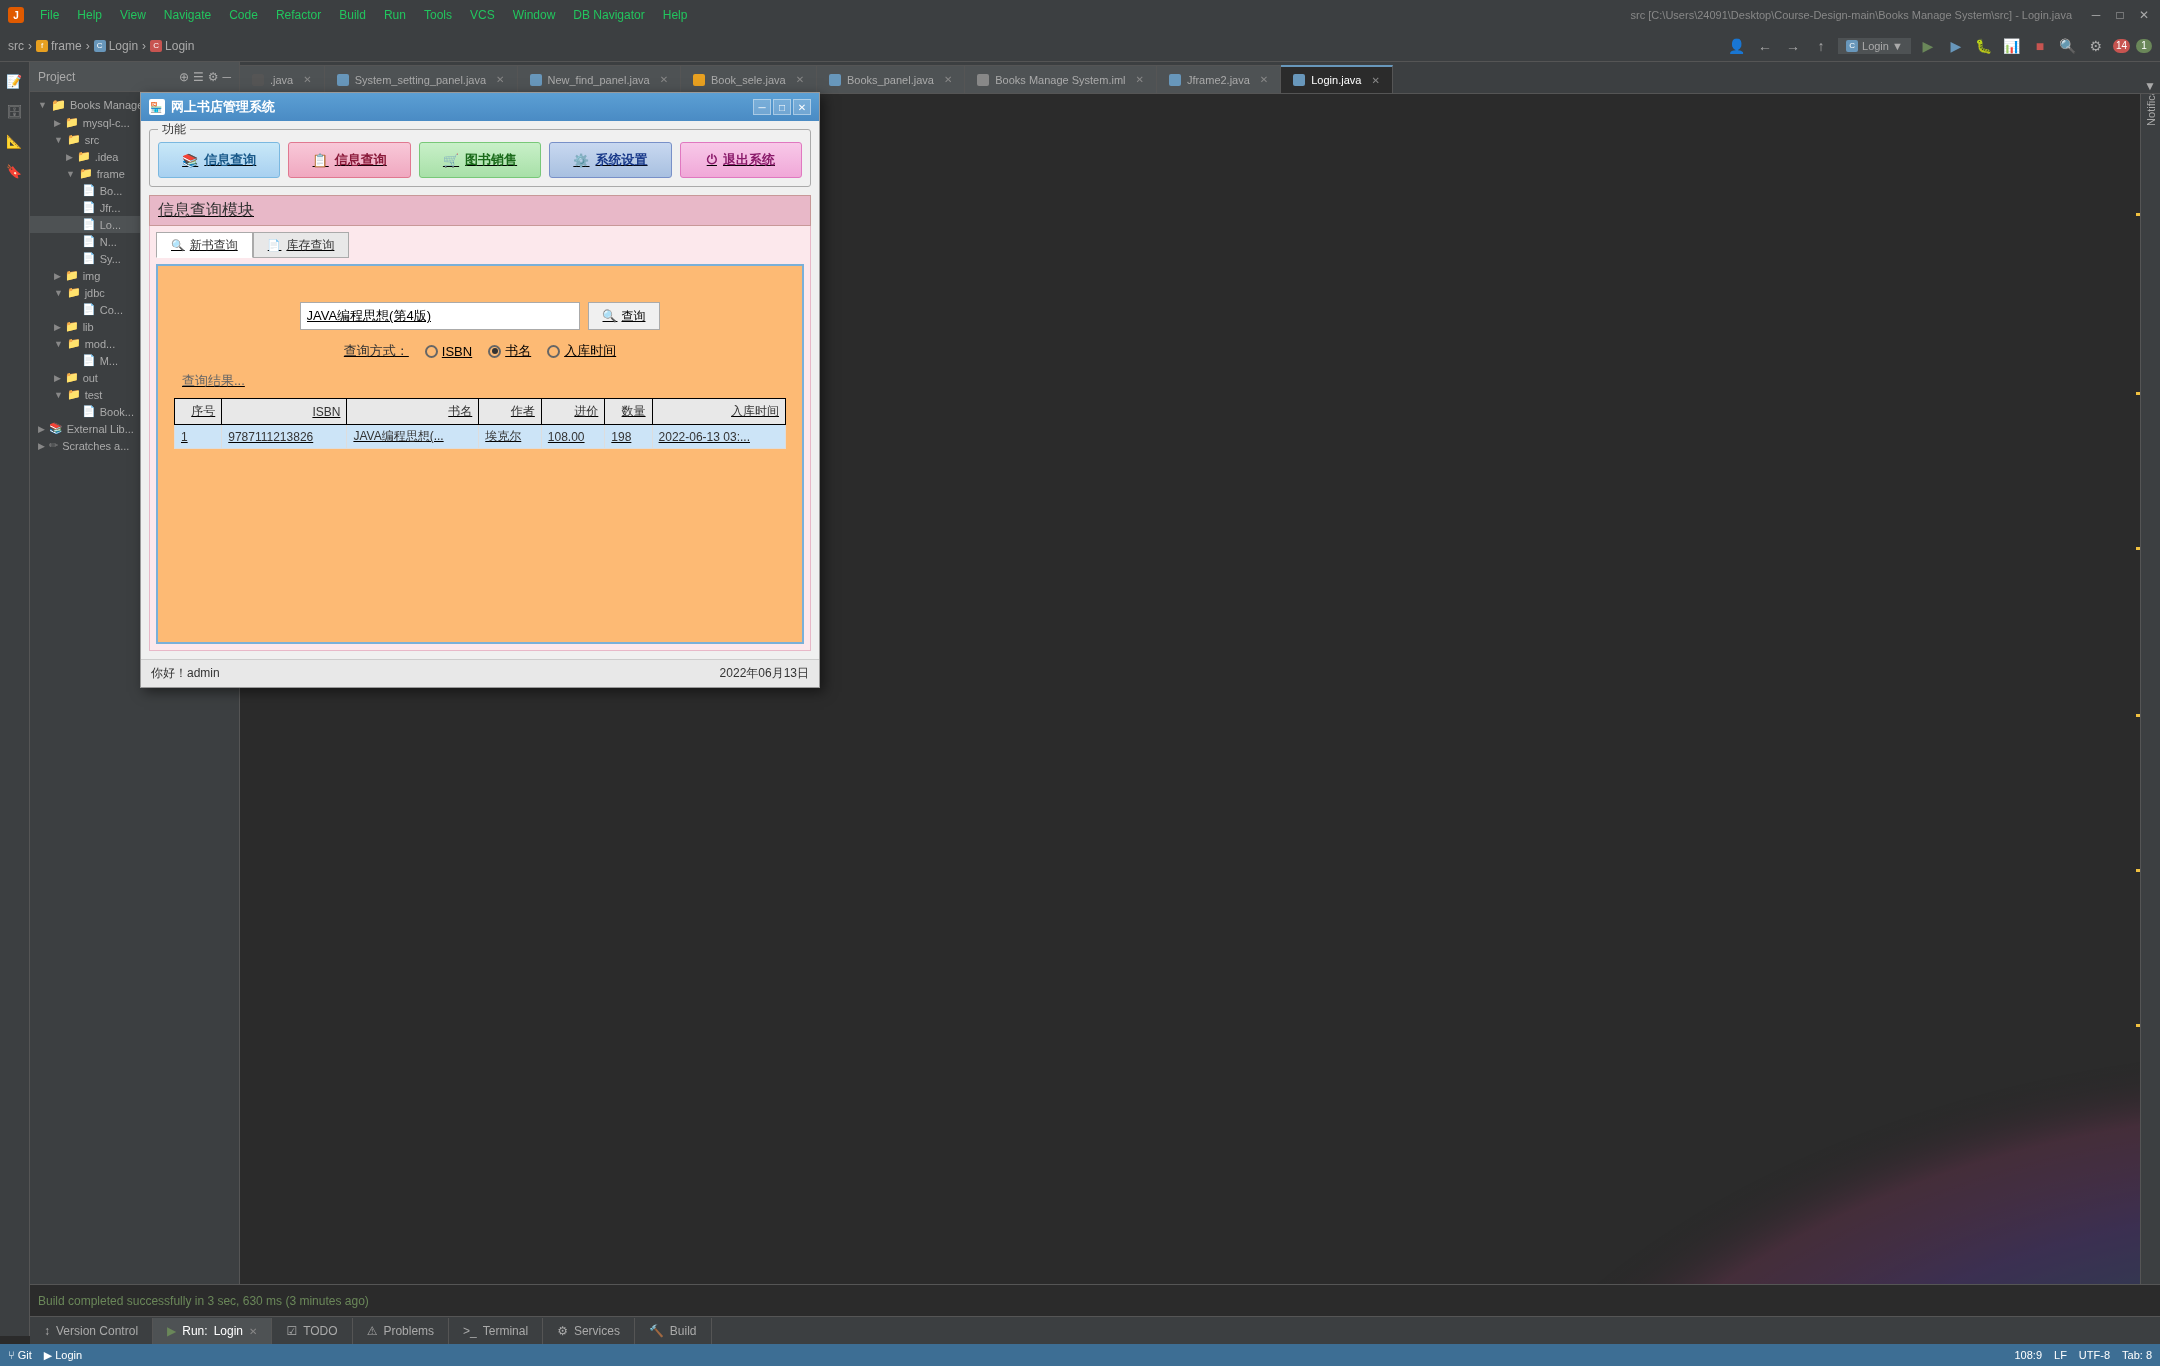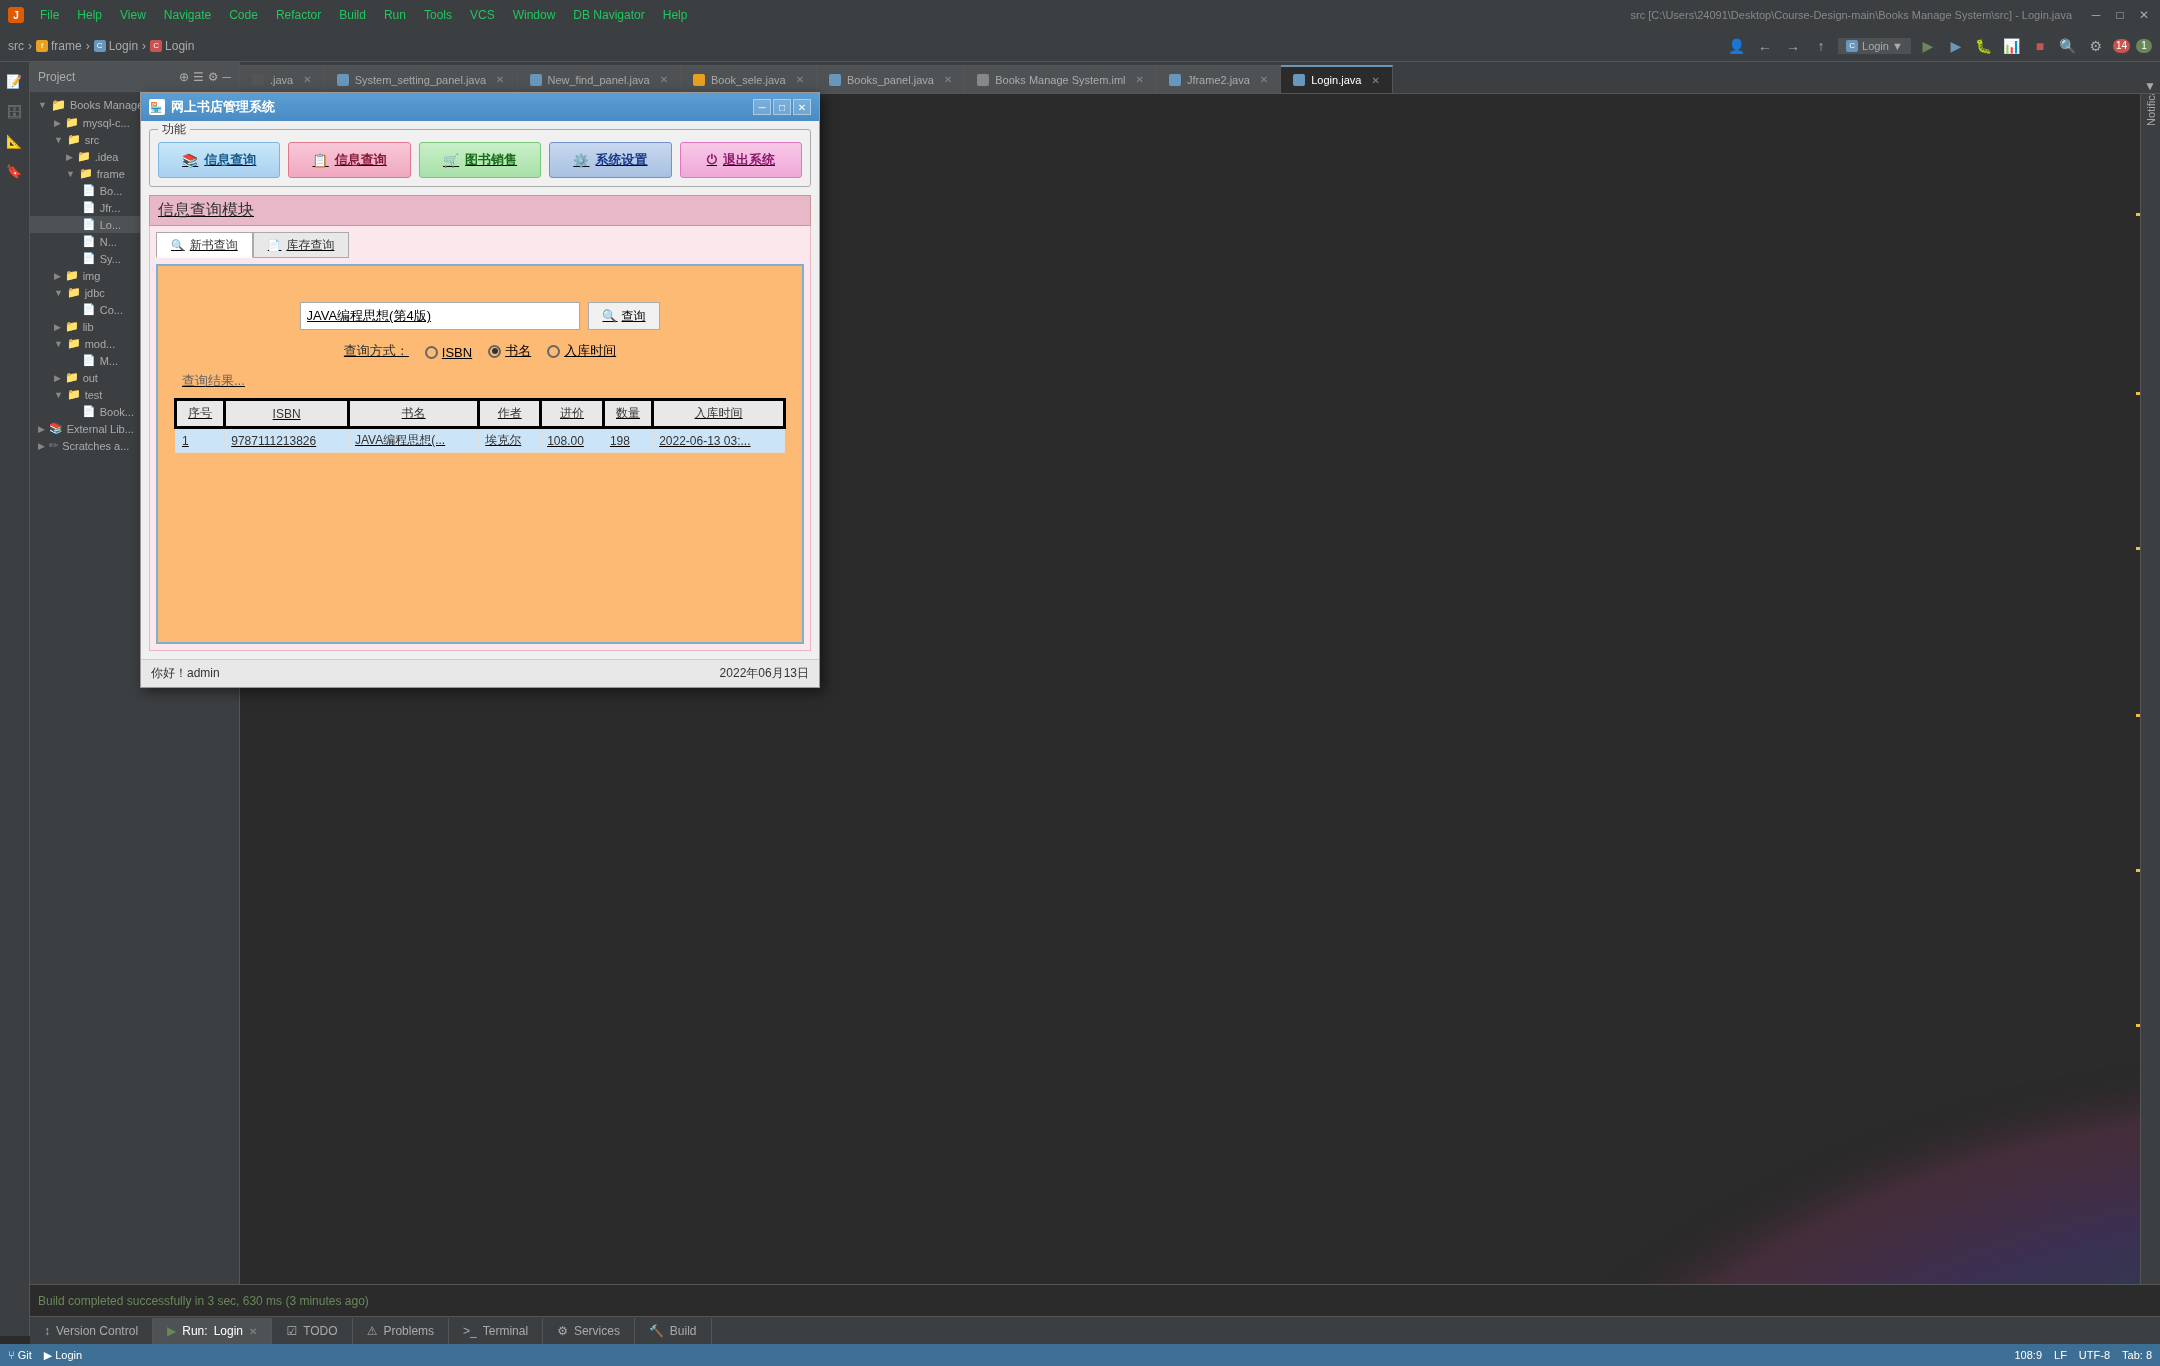--- a/index.html
+++ b/index.html
@@ -478,21 +478,21 @@
       padding: 0 14px;
       background: #f0f0f0;
       border: 1px solid #aaa;
       cursor: pointer;
       font-size: 12px;
       display: flex; align-items: center; gap: 4px;
     }
 
     
     .radio-row {
-      display: flex; align-items: flex-end;
+      display: flex; align-items: center;
       justify-content: center;
       gap: 16px;
       margin-bottom: 12px;
       font-size: 13px;
     }
     .radio-label { color: #333; }
     .radio-item {
       display: flex; align-items: center; gap: 4px;
       cursor: pointer;
     }
@@ -518,23 +518,23 @@
     }
 
     
     .result-table {
       width: 100%;
       border-collapse: collapse;
       font-size: 12px;
     }
     .result-table th {
       background: #e8e8e8;
-      border: 3px solid #000000;
+      border: 1px solid #000000;
       padding: 4px 6px;
-      text-align: center;
+      text-align: right;
       font-weight: normal;
       color: #333;
     }
     .result-table td {
       border: 1px solid #ddd;
       padding: 3px 6px;
       color: #333;
       background: white;
     }
     .result-table tr:nth-child(even) td { background: #f8f8f8; }

